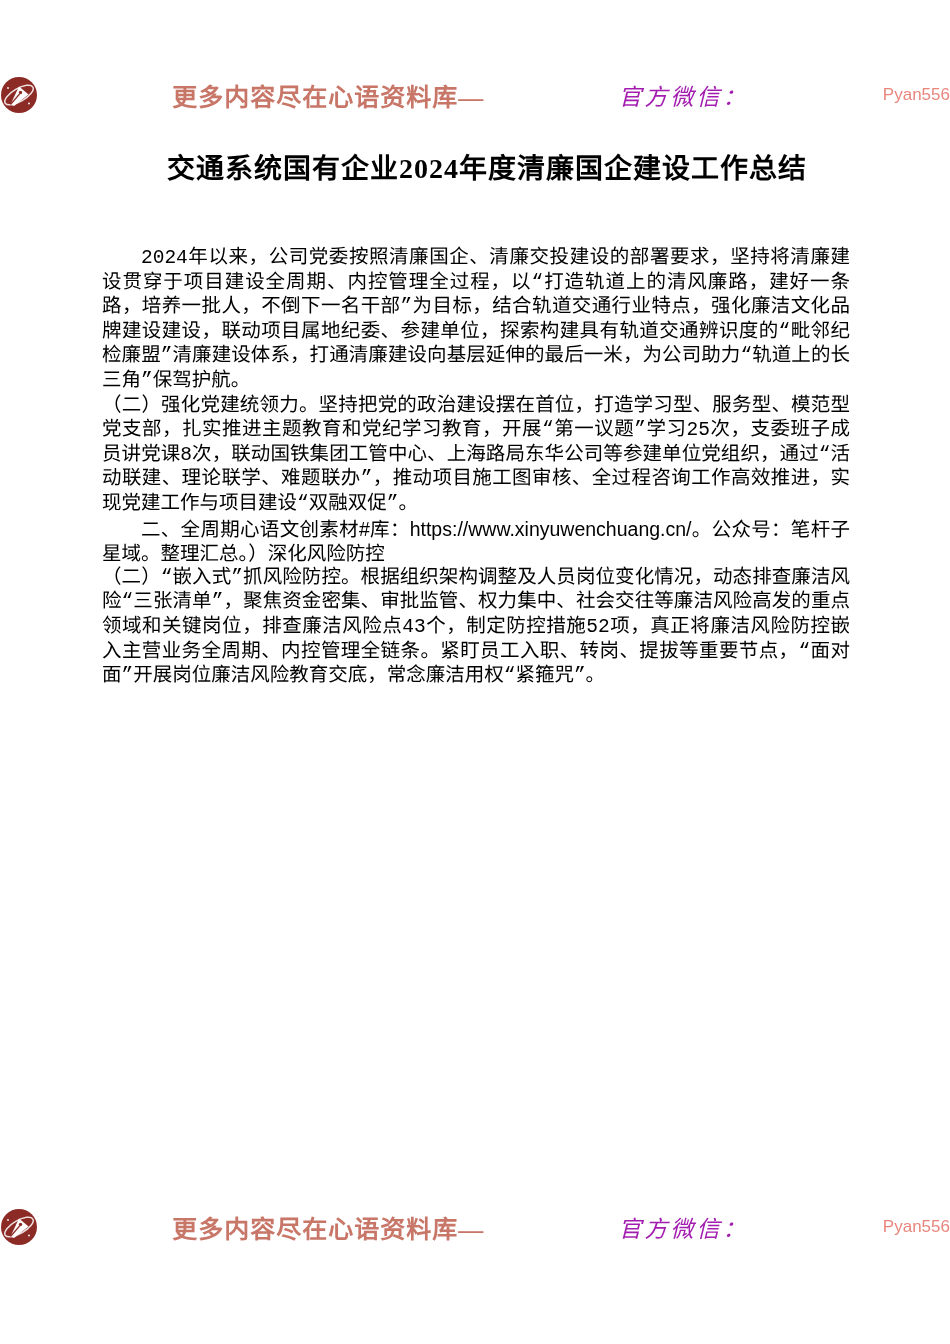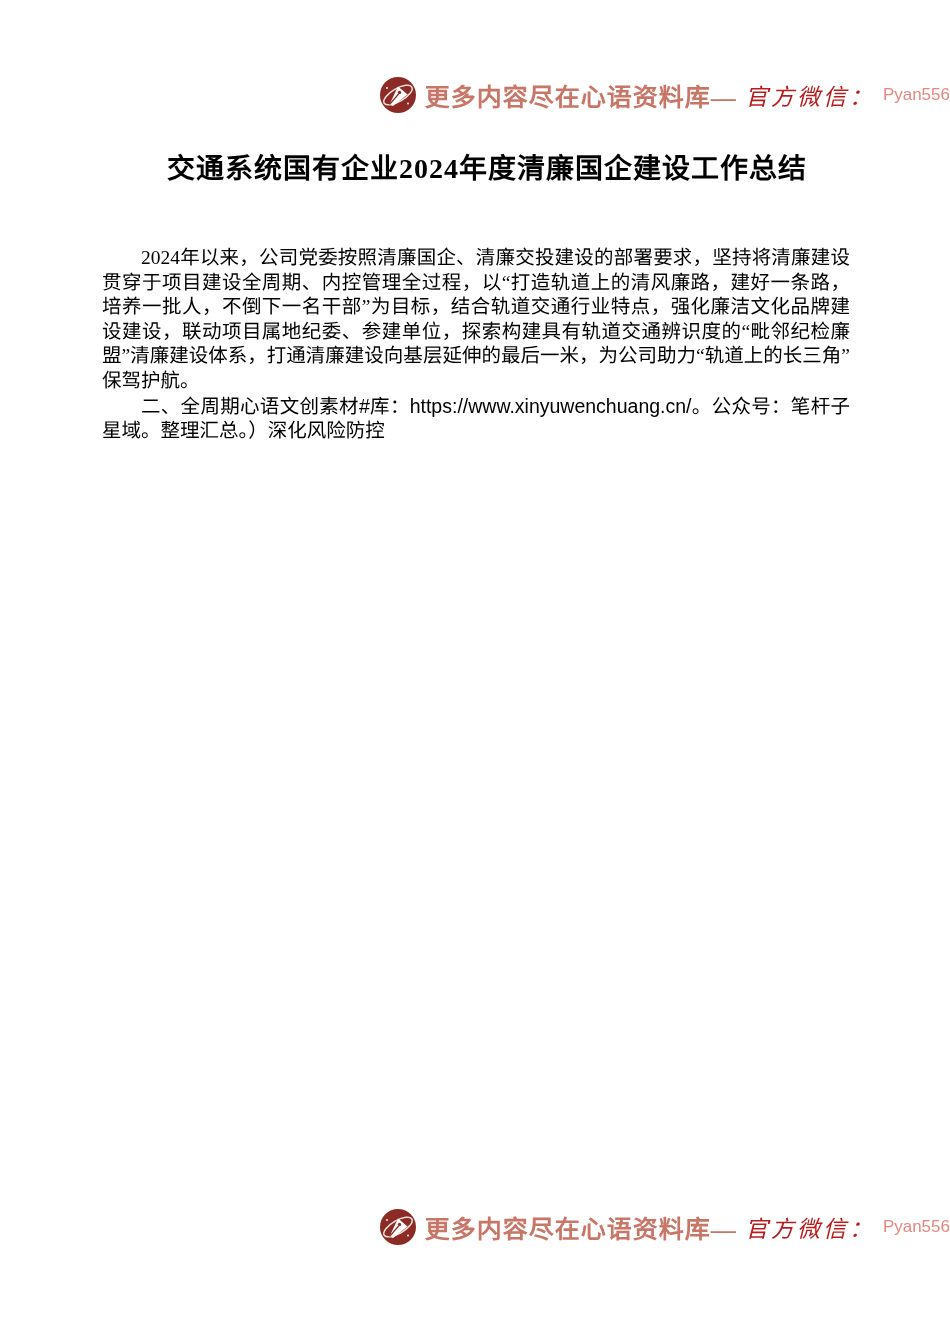--- a/index.html
+++ b/index.html
@@ -4,51 +4,51 @@
 <style>
   html,body{margin:0;padding:0;background:#ffffff;}
   .page{
     position:relative;width:950px;height:1344px;background:#ffffff;
     overflow:hidden;color:#000;
     font-family:"Liberation Serif","DejaVu Serif",serif;
   }
   
   .watermark{
     position:absolute;left:0;width:100%;
-    display:flex;justify-content:flex-end;align-items:center;gap:8px;
+    display:flex;justify-content:space-between;align-items:center;gap:8px;
     white-space:nowrap;
   }
   .wm-header{top:76px;}
   .wm-footer{top:1208px;}
   .wm-logo{display:inline-flex;width:38px;height:38px;flex:0 0 auto;}
   .wm-main{
     font-family:"Liberation Serif","DejaVu Serif",serif;
     font-size:25px;font-weight:bold;color:#c87668;letter-spacing:1px;
   }
   .wm-label{
     font-family:"DejaVu Serif","Liberation Serif",serif;
-    font-style:italic;font-size:23px;color:#b91c1c;letter-spacing:3px;
+    font-style:italic;font-size:23px;color:#a21caf;letter-spacing:3px;
   }
   .wm-account{
     font-family:"Liberation Sans","DejaVu Sans",sans-serif;
     font-size:17px;color:#e8867e;
   }
   
   .doc-title{
     position:absolute;top:146px;left:12px;width:100%;margin:0;
     text-align:center;font-size:28px;font-weight:bold;letter-spacing:1px;
     font-family:"Liberation Serif","DejaVu Serif",serif;
   }
   
   .content{position:absolute;top:246px;left:102px;width:748px;}
   .content p{
     margin:0;font-size:19.5px;line-height:24.6px;
     text-align:justify;overflow-wrap:anywhere;
   }
-  .serif{font-family:Liberation Serif, serif;}
+  .serif{font-family:Liberation Mono, monospace;}
   .sans{font-family:"Liberation Sans","DejaVu Sans",sans-serif;}
   .indent{text-indent:2em;}
 </style>
 </head>
 <body>
 
 <div class="page">
 
   <div class="watermark wm-header">
     <span class="wm-logo">
@@ -64,21 +64,23 @@
     </span>
     <span class="wm-main">更多内容尽在心语资料库—</span>
     <span class="wm-label">官方微信：</span>
     <span class="wm-account">Pyan556</span>
   </div>
 
   <h1 class="doc-title">交通系统国有企业2024年度清廉国企建设工作总结</h1>
 
   <div class="content">
     <p class="serif indent">2024年以来，公司党委按照清廉国企、清廉交投建设的部署要求，坚持将清廉建设贯穿于项目建设全周期、内控管理全过程，以“打造轨道上的清风廉路，建好一条路，培养一批人，不倒下一名干部”为目标，结合轨道交通行业特点，强化廉洁文化品牌建设建设，联动项目属地纪委、参建单位，探索构建具有轨道交通辨识度的“毗邻纪检廉盟”清廉建设体系，打通清廉建设向基层延伸的最后一米，为公司助力“轨道上的长三角”保驾护航。</p>
+    <p class="serif">（二）强化党建统领力。坚持把党的政治建设摆在首位，打造学习型、服务型、模范型党支部，扎实推进主题教育和党纪学习教育，开展“第一议题”学习25次，支委班子成员讲党课8次，联动国铁集团工管中心、上海路局东华公司等参建单位党组织，通过“活动联建、理论联学、难题联办”，推动项目施工图审核、全过程咨询工作高效推进，实现党建工作与项目建设“双融双促”。</p>
     <p class="sans indent">二、全周期心语文创素材#库：https://www.xinyuwenchuang.cn/。公众号：笔杆子星域。整理汇总。）深化风险防控</p>
+    <p class="serif">（二）“嵌入式”抓风险防控。根据组织架构调整及人员岗位变化情况，动态排查廉洁风险“三张清单”，聚焦资金密集、审批监管、权力集中、社会交往等廉洁风险高发的重点领域和关键岗位，排查廉洁风险点43个，制定防控措施52项，真正将廉洁风险防控嵌入主营业务全周期、内控管理全链条。紧盯员工入职、转岗、提拔等重要节点，“面对面”开展岗位廉洁风险教育交底，常念廉洁用权“紧箍咒”。</p>
   </div>
 
   <div class="watermark wm-footer">
     <span class="wm-logo">
       <svg viewBox="0 0 38 38" width="38" height="38" aria-hidden="true">
         <circle cx="19" cy="19" r="18" fill="#8c2b26"></circle>
         <ellipse cx="19" cy="19" rx="16" ry="6.5" fill="none" stroke="rgba(255,255,255,0.85)" stroke-width="1.5" transform="rotate(-30 19 19)"></ellipse>
         <path d="M10.5 28.5 L19 10.5 L28.5 18.5 L14 30 Z" fill="#ffffff"></path>
         <circle cx="20.5" cy="16.5" r="1.7" fill="#8c2b26"></circle>
         <path d="M10.5 28.5 L19.6 18" stroke="#8c2b26" stroke-width="1.2" fill="none"></path>

